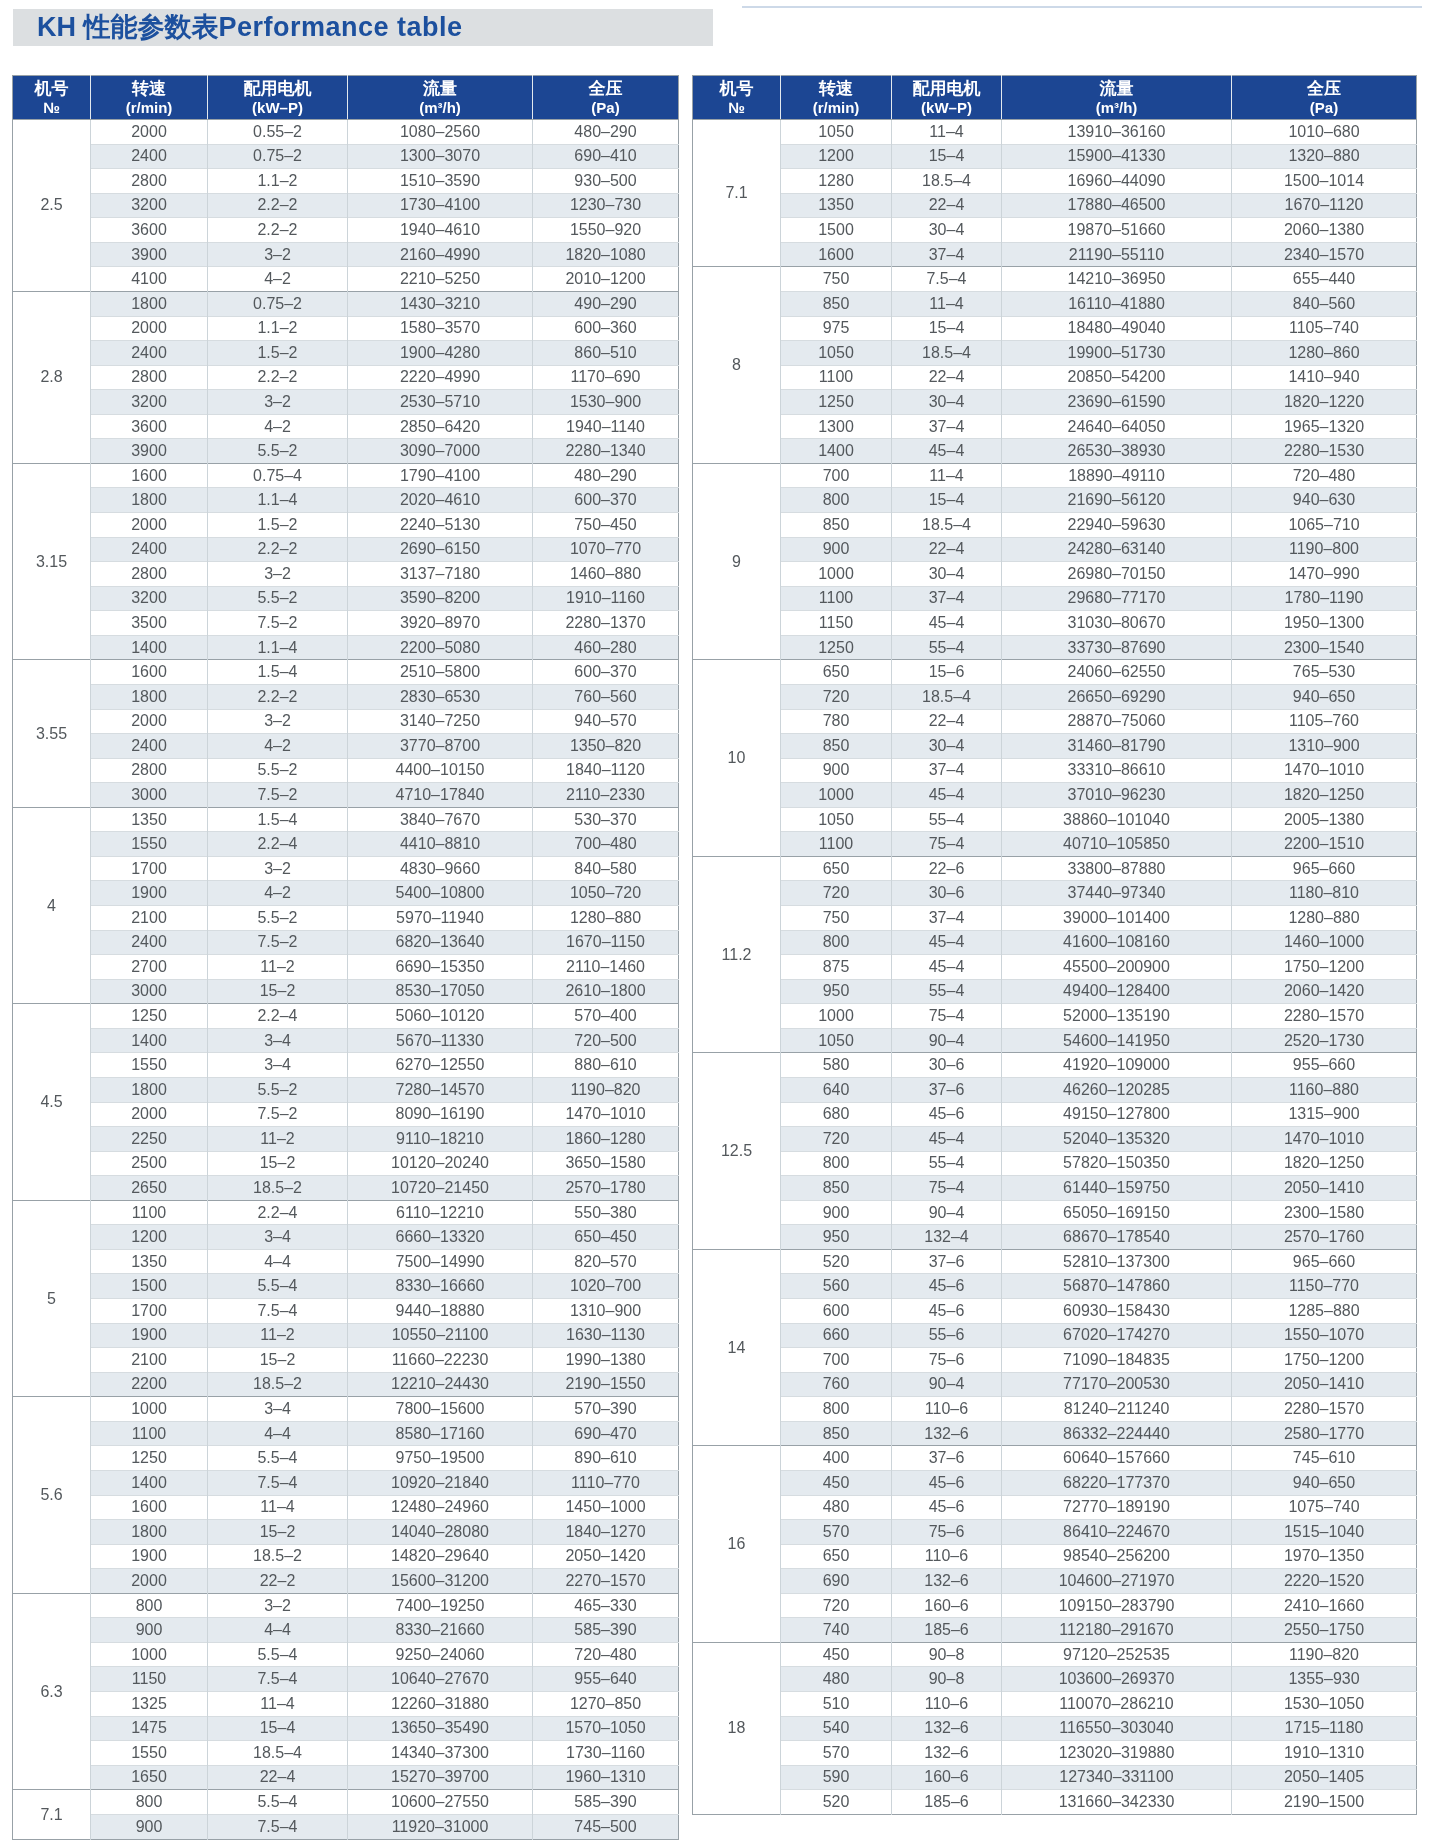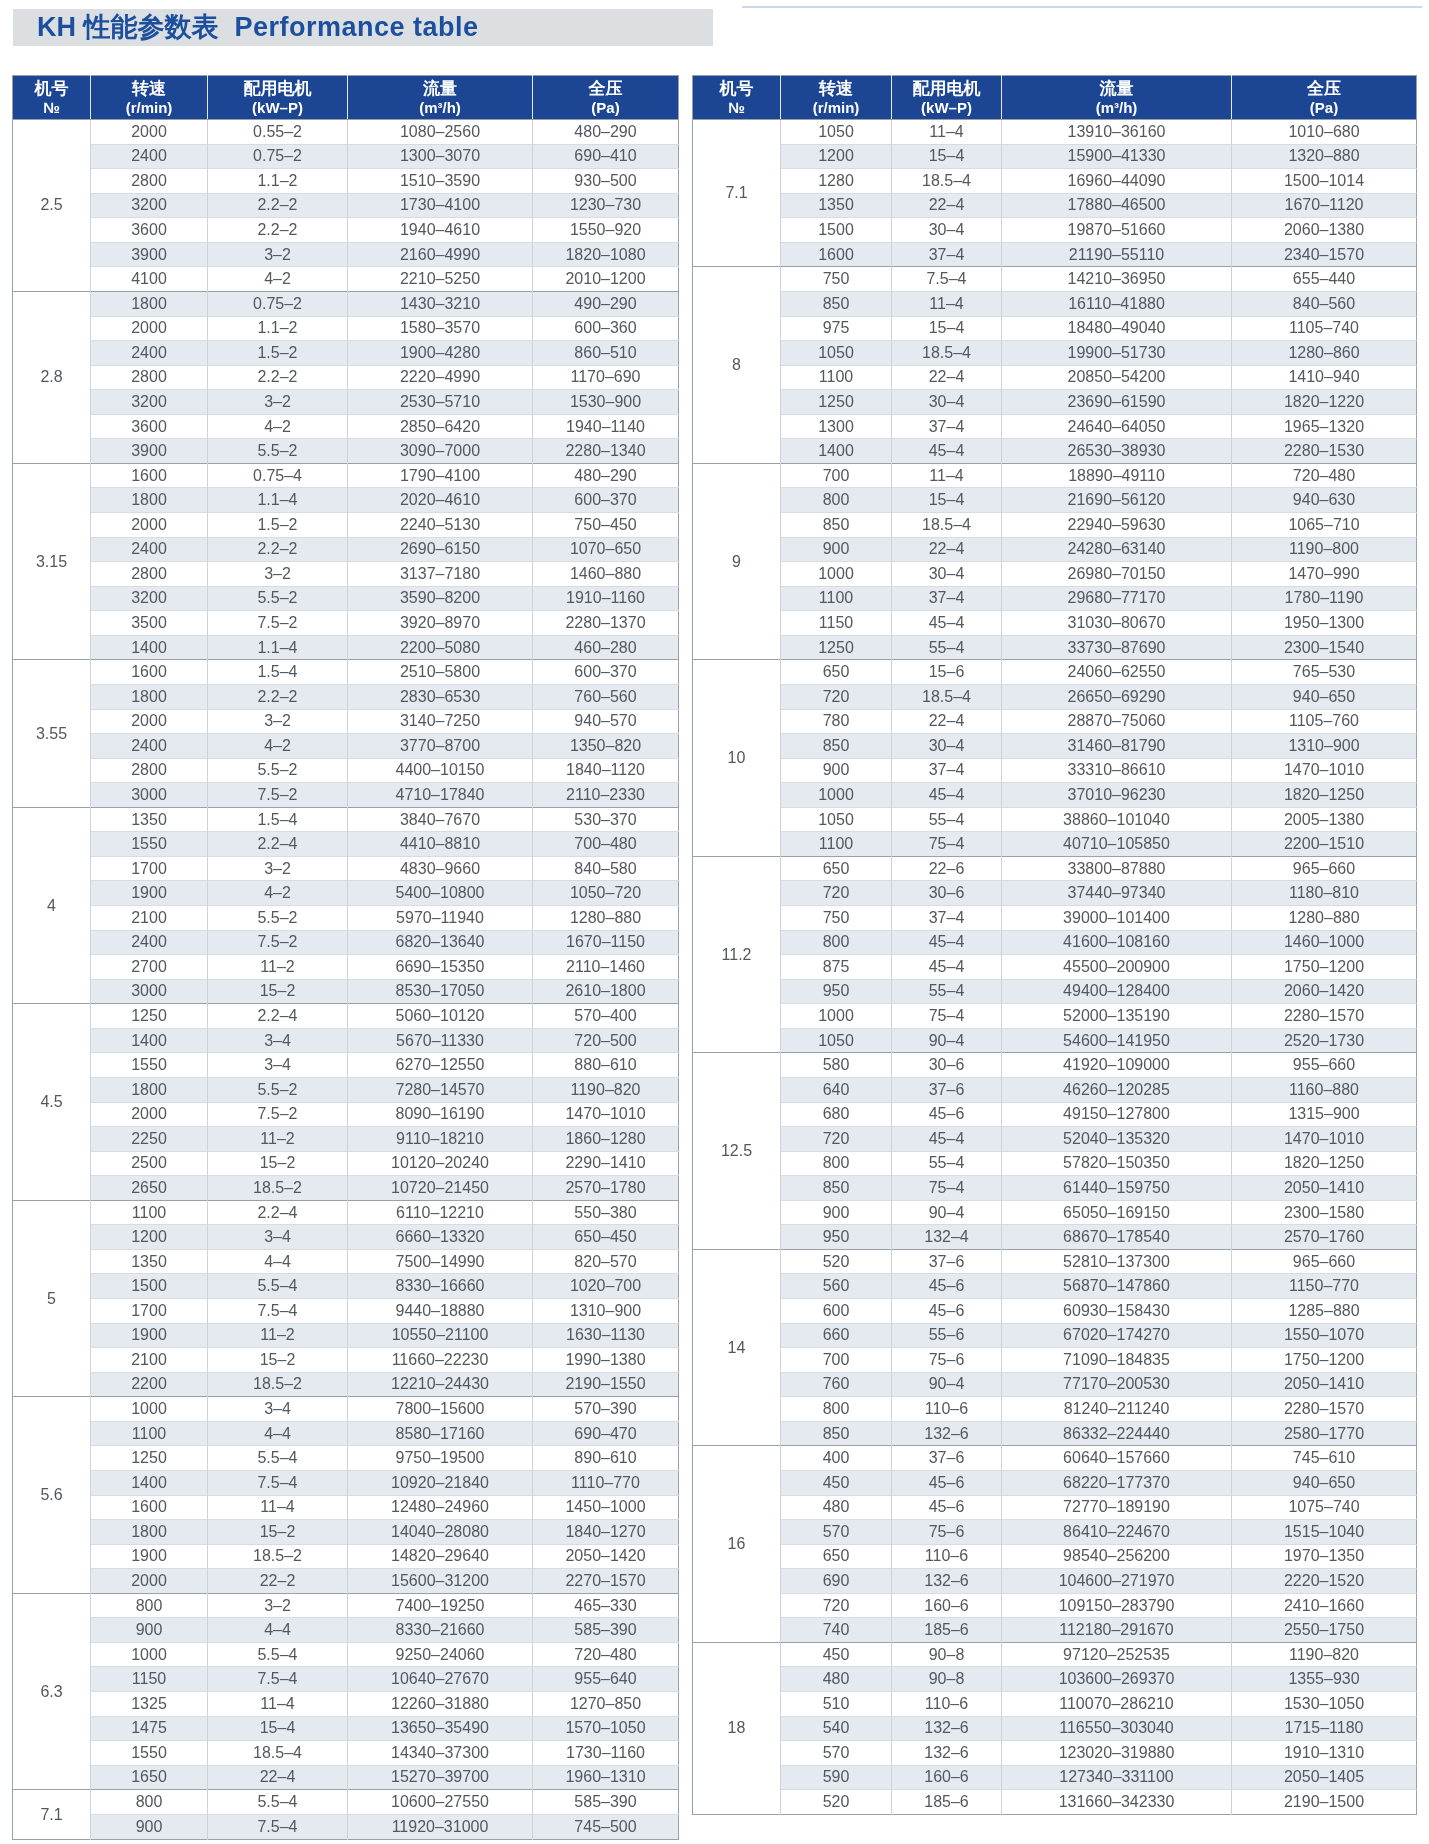--- a/index.html
+++ b/index.html
@@ -4,21 +4,21 @@
 <style>
   :root{
     --header-bg:#1c4693; --title-color:#1c509e; --stripe:#e4eaef;
     --band-bg:#dcdfe1; --cell-text:#53585c; --line-dark:#98a1a7; --line-light:#ccd4d9;
   }
   html,body{margin:0;padding:0;}
   body{width:1429px;height:1844px;background:#ffffff;font-family:"Liberation Sans",sans-serif;position:relative;overflow:hidden;}
   .top-line{position:absolute;top:6px;left:742px;width:680px;height:2px;background:#cdd9e8;}
   .title-band{position:absolute;left:13px;top:9px;width:700px;height:37px;background:var(--band-bg);}
   .title{line-height:37px;padding-left:24px;font-size:27px;font-weight:bold;color:var(--title-color);white-space:nowrap;}
-  .title .en{margin-left:16px;letter-spacing:.5px;}
+  .title .en{letter-spacing:.5px;}
   table.perf{position:absolute;top:75px;border-collapse:collapse;table-layout:fixed;border:1px solid var(--line-dark);}
   #table-left{left:12px;width:666px;height:1765px;}
   #table-right{left:692px;width:724px;height:1740px;}
   thead tr{height:44px;}
   th{background:var(--header-bg);color:#ffffff;font-weight:bold;vertical-align:middle;padding:1px 0;border-right:1px solid #e3e9ee;border-bottom:1px solid var(--line-dark);}
   th:last-child{border-right:none;}
   th .zh{font-size:17px;line-height:1.18;}
   th .sub{font-size:15px;line-height:1.15;}
   td{text-align:center;vertical-align:middle;font-size:16px;color:var(--cell-text);border-left:1px solid var(--line-light);border-top:1px solid #d6dce0;padding:0;}
   tr.group-start td{border-top:1px solid var(--line-dark);}
@@ -171,21 +171,21 @@
       <tr class="">
         <td>2000</td>
         <td>1.5–2</td>
         <td>2240–5130</td>
         <td>750–450</td>
       </tr>
       <tr class="stripe">
         <td>2400</td>
         <td>2.2–2</td>
         <td>2690–6150</td>
-        <td>1070–650</td>
+        <td>1070–770</td>
       </tr>
       <tr class="">
         <td>2800</td>
         <td>3–2</td>
         <td>3137–7180</td>
         <td>1460–880</td>
       </tr>
       <tr class="stripe">
         <td>3200</td>
         <td>5.5–2</td>
@@ -324,21 +324,21 @@
       <tr class="stripe">
         <td>2250</td>
         <td>11–2</td>
         <td>9110–18210</td>
         <td>1860–1280</td>
       </tr>
       <tr class="">
         <td>2500</td>
         <td>15–2</td>
         <td>10120–20240</td>
-        <td>2290–1410</td>
+        <td>3650–1580</td>
       </tr>
       <tr class="stripe">
         <td>2650</td>
         <td>18.5–2</td>
         <td>10720–21450</td>
         <td>2570–1780</td>
       </tr>
       <tr class=" group-start">
         <td rowspan="8" class="no-cell">5</td>
         <td>1100</td>

